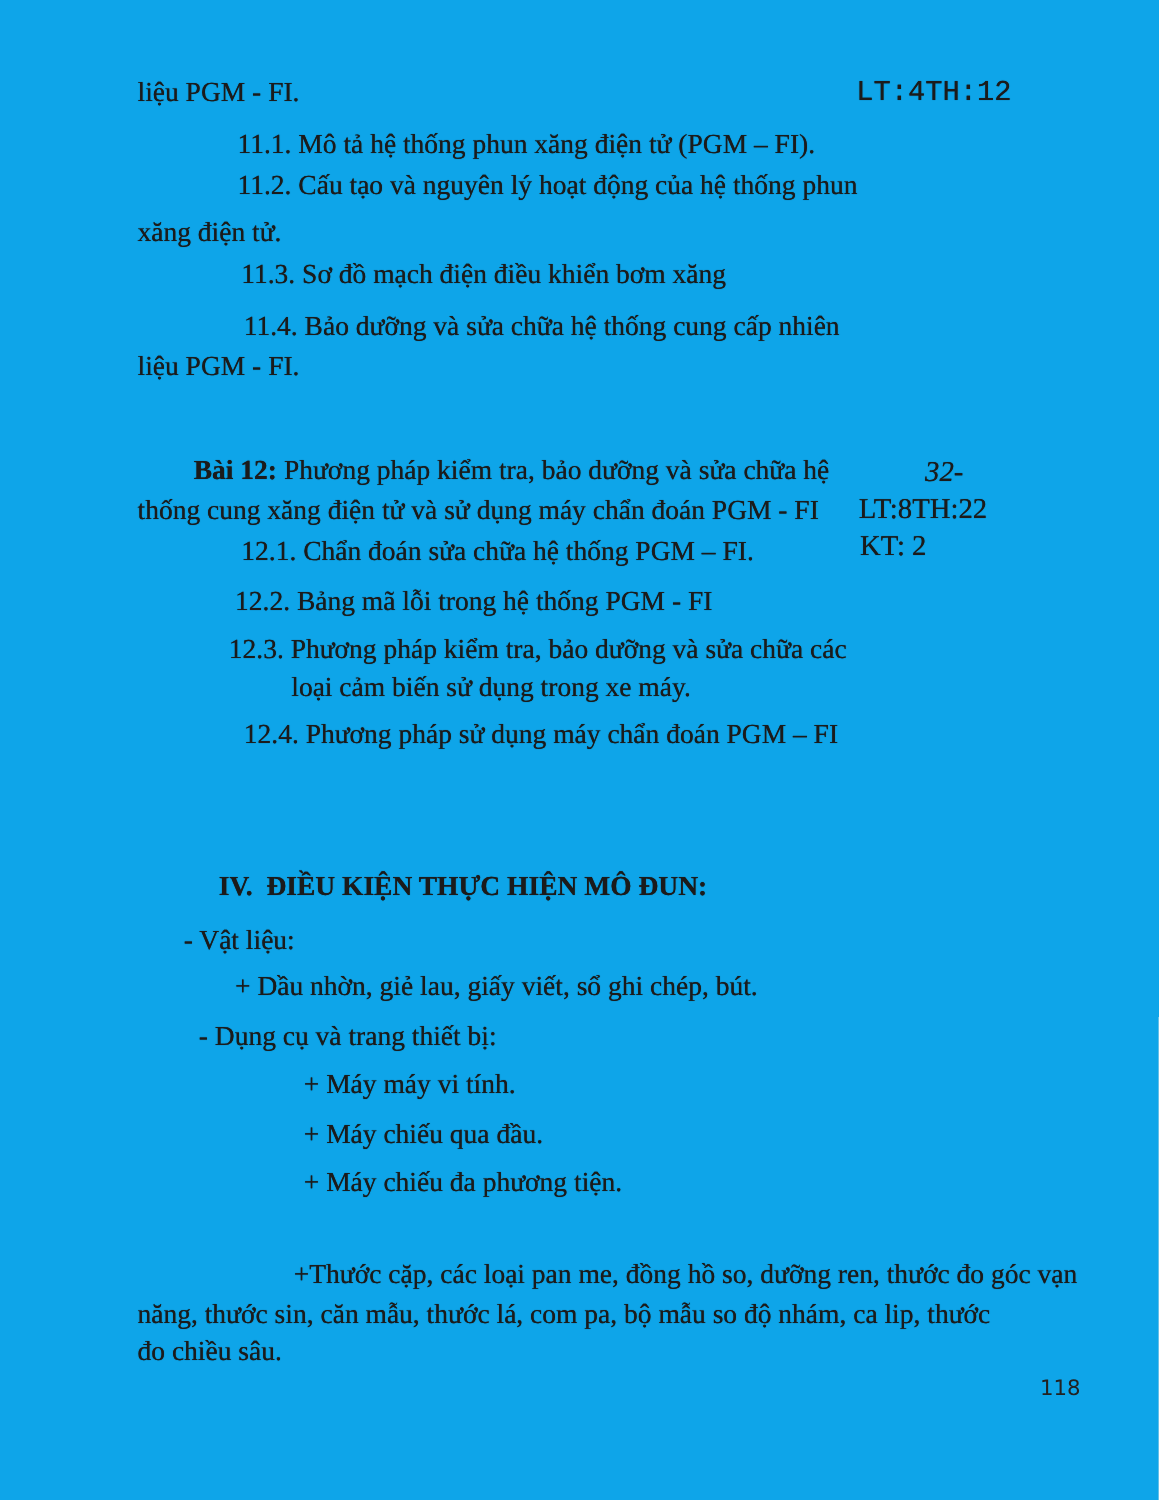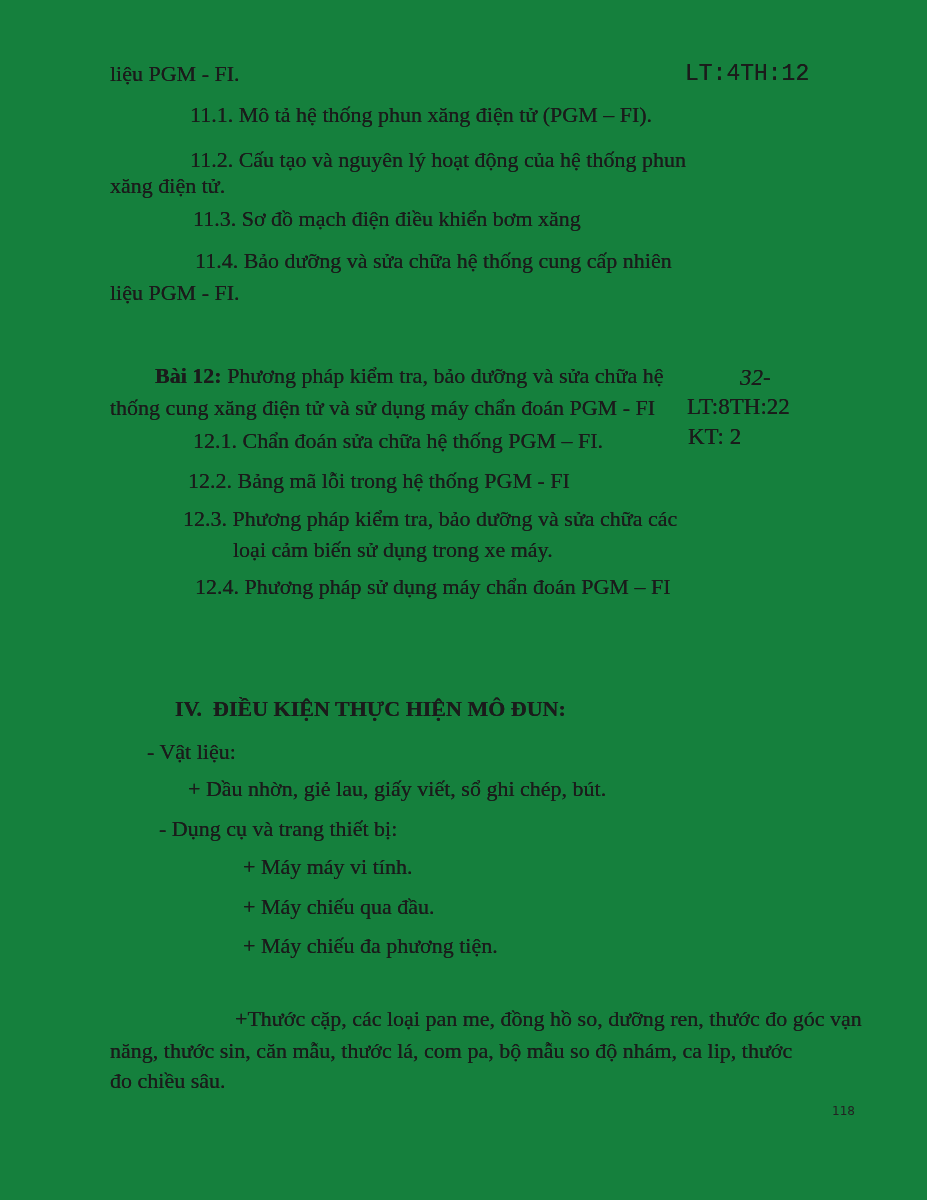--- a/index.html
+++ b/index.html
@@ -5,21 +5,21 @@
   html, body {
     margin: 0;
     padding: 0;
     background: #e8e8e8;
   }
   .page {
     position: relative;
     width: 927px;
     height: 1200px;
     margin: 0 auto;
-    background: #15803d;
+    background: #0ea5e9;
     overflow: hidden;
     font-family: "Liberation Serif", serif;
     color: #1b1b1b;
   }
   .ln {
     position: absolute;
     font-size: 22px;
     line-height: 28px;
     white-space: nowrap;
     text-shadow: 0 0 0.6px currentColor; 
@@ -43,36 +43,36 @@
   .justify-line {
     white-space: nowrap;
     text-align: justify;
     text-align-last: justify;
     overflow: visible;
   }
   .justify-line::after { content: ""; display: inline-block; width: 100%; }
   .page-number {
     position: absolute;
     font-family: "DejaVu Sans", sans-serif;
-    font-size: 12px;
+    font-size: 17px;
     line-height: 20px;
     color: #222222;
   }
 </style>
 </head>
 <body>
 
 <div class="page">
 
   <div class="ln" style="left:110px; top:60px;">liệu PGM - FI.</div>
   <div class="side-note" style="left:685px; top:60px;font-family:Liberation Mono, monospace;">LT:4TH:12</div>
 
   <div class="ln" style="left:190px; top:101px;">11.1. Mô tả hệ thống phun xăng điện tử (PGM – FI).</div>
 
-  <div class="ln" style="left:190px; top:146px;">11.2. Cấu tạo và nguyên lý hoạt động của hệ thống phun</div>
+  <div class="ln" style="left:190px; top:134px;">11.2. Cấu tạo và nguyên lý hoạt động của hệ thống phun</div>
   <div class="ln" style="left:110px; top:172px;">xăng điện tử.</div>
 
   <div class="ln" style="left:193px; top:205px;">11.3. Sơ đồ mạch điện điều khiển bơm xăng</div>
 
   <div class="ln" style="left:195px; top:247px;">11.4. Bảo dưỡng và sửa chữa hệ thống cung cấp nhiên</div>
   <div class="ln" style="left:110px; top:279px;">liệu PGM - FI.</div>
 
   <div class="ln" style="left:155px; top:362px;">
     <span class="bold">Bài 12:</span><span> Phương pháp kiểm tra, bảo dưỡng và sửa chữa hệ</span>
   </div>

